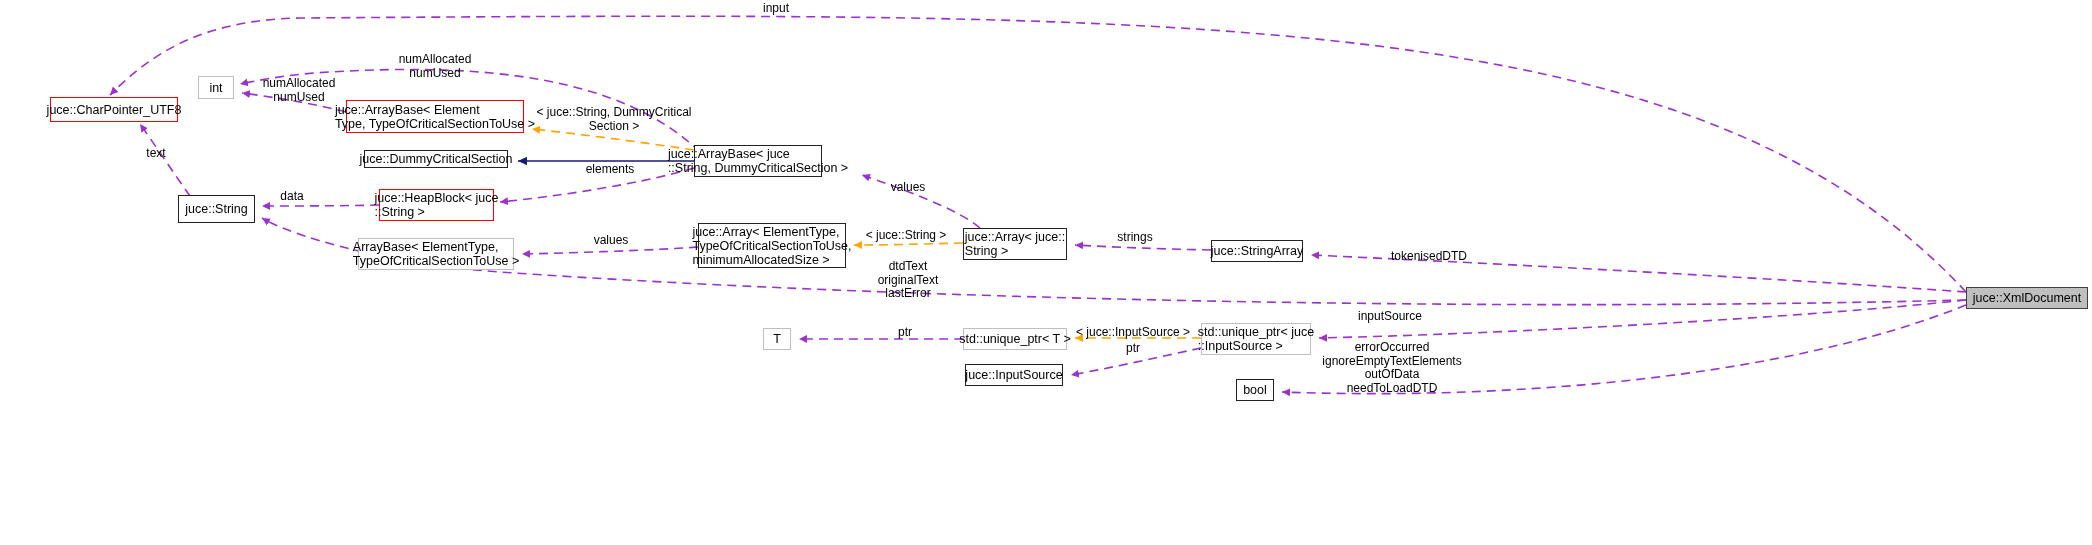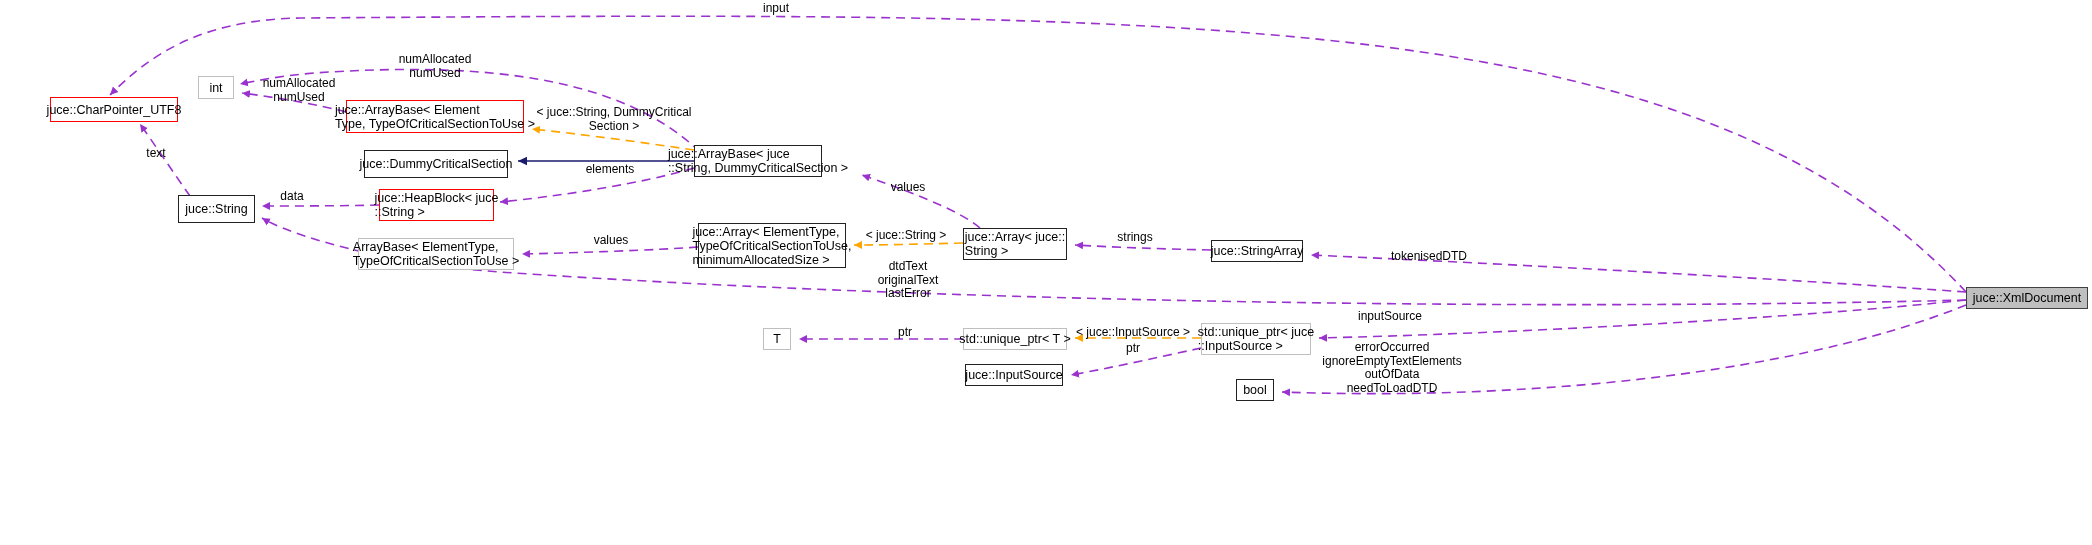--- a/index.html
+++ b/index.html
@@ -117,21 +117,21 @@
 
       <path d="M 694,161 L 518,161"></path>
     </g>
   </svg>
 
   <div id="nodes-layer">
       <div class="node red" style="left: 5px; top: 97px; width: 128px; height: 25px; margin-left: 45px;">juce::CharPointer_UTF8</div>
       <div class="node grey" style="left: 198px; top: 76px; width: 36px; height: 23px;">int</div>
       <div class="node red" style="left: 346px; top: 100px; width: 178px; height: 33px;">juce::ArrayBase&lt; Element
 Type, TypeOfCriticalSectionToUse &gt;</div>
-      <div class="node black" style="left: 364px; top: 150px; width: 144px; height: 28px;">juce::DummyCriticalSection</div>
+      <div class="node black" style="left: 364px; top: 150px; width: 144px; height: 18px;">juce::DummyCriticalSection</div>
       <div class="node black" style="left: 178px; top: 195px; width: 77px; height: 28px;">juce::String</div>
       <div class="node red" style="left: 379px; top: 189px; width: 115px; height: 32px;">juce::HeapBlock&lt; juce
 ::String &gt;</div>
       <div class="node grey" style="left: 358px; top: 238px; width: 156px; height: 32px;">ArrayBase&lt; ElementType,
 TypeOfCriticalSectionToUse &gt;</div>
       <div class="node black" style="left: 694px; top: 145px; width: 128px; height: 32px;">juce::ArrayBase&lt; juce
 ::String, DummyCriticalSection &gt;</div>
       <div class="node black" style="left: 698px; top: 223px; width: 148px; height: 45px;">juce::Array&lt; ElementType,
 TypeOfCriticalSectionToUse,
 minimumAllocatedSize &gt;</div>

